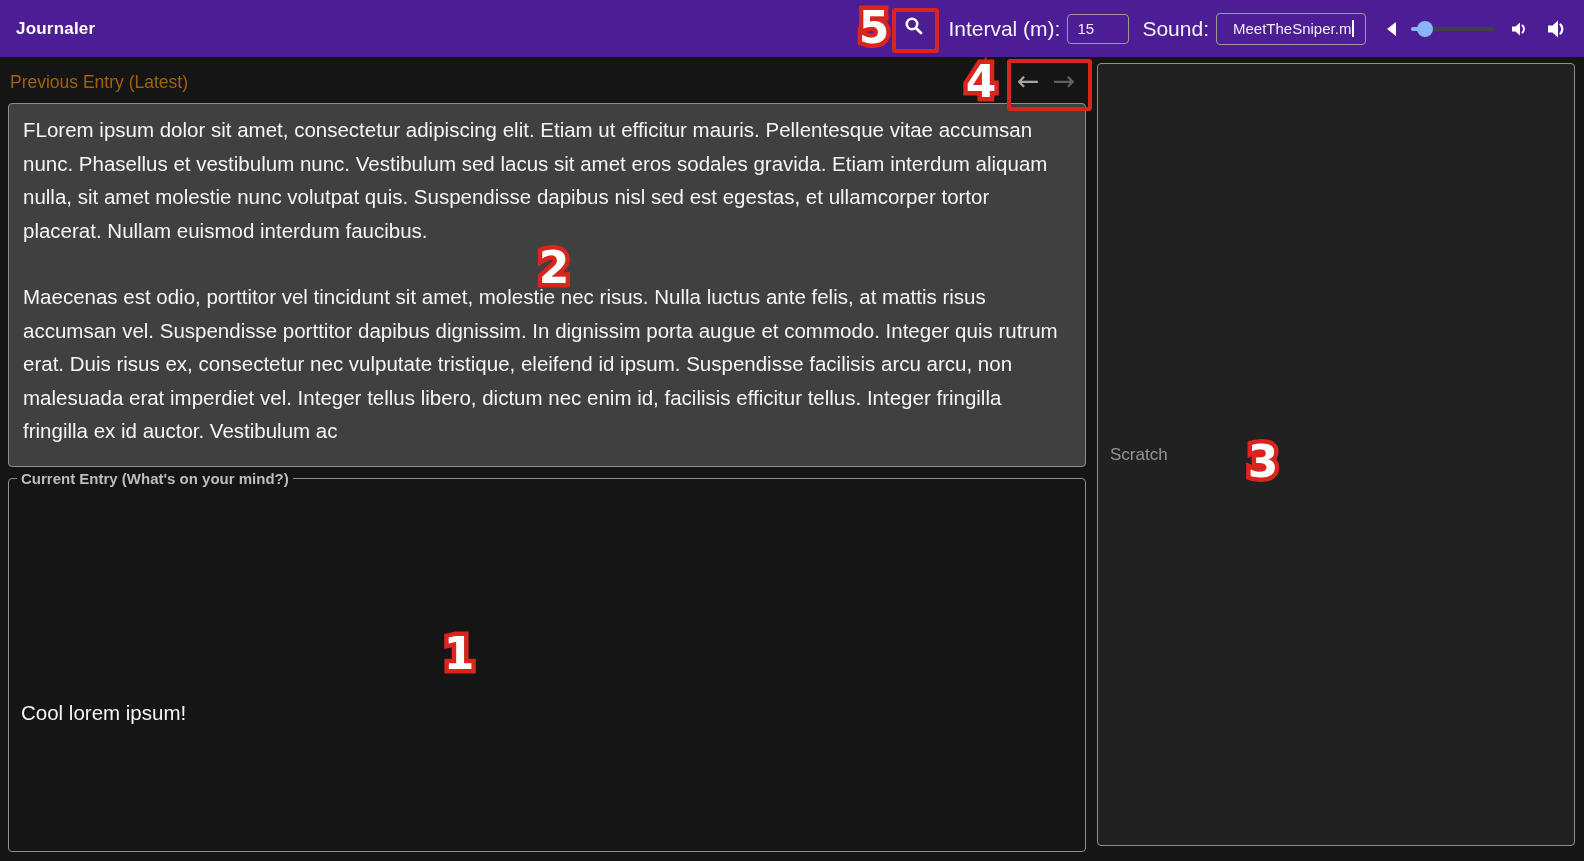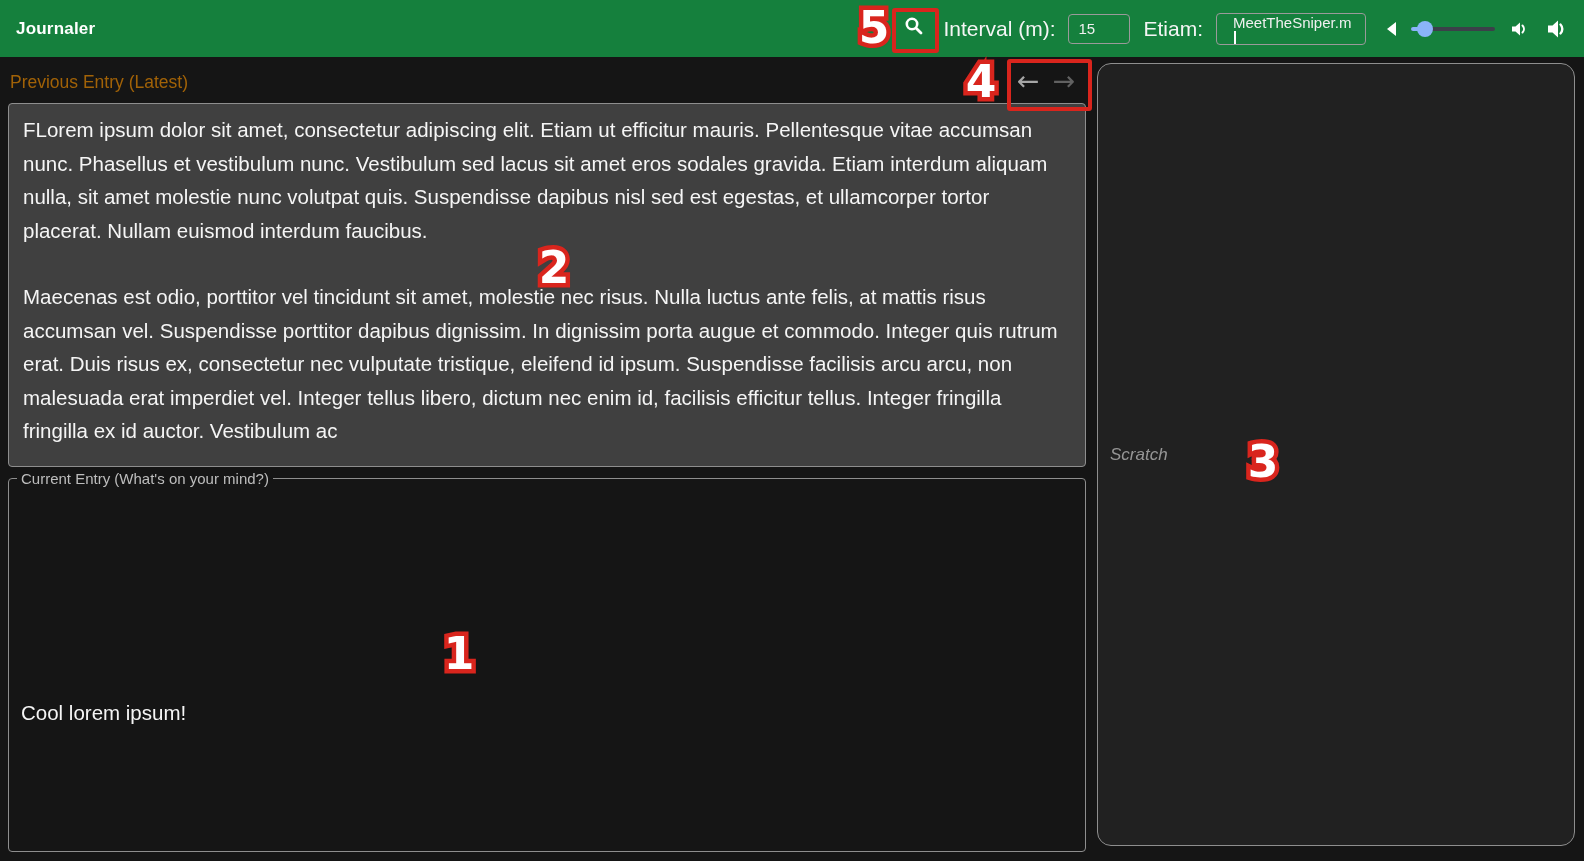--- a/index.html
+++ b/index.html
@@ -5,37 +5,37 @@
   html,body { margin:0; padding:0; }
   body {
     width:1584px; height:861px; position:relative; overflow:hidden;
     background:#151515;
     font-family:"Liberation Sans", sans-serif;
   }
 
   
   .topbar {
     position:absolute; left:0; top:0; width:1584px; height:57px;
-    background:#15803d; display:flex; align-items:center;gap:40px;
+    background:#4c1d95; display:flex; align-items:center;gap:40px;
   }
   .app-title { color:#ffffff; font-weight:700; font-size:17px; margin-left:16px; letter-spacing:.2px; }
   .search-btn {
     position:absolute; left:897px; top:11px; width:34px; height:32px;
     background:transparent; border:none; display:flex; align-items:center; justify-content:center; cursor:pointer;
   }
   .topbar-right { margin-left:auto; display:flex; align-items:center; margin-right:14px; }
   .ctl-label { color:#f5f5f5; font-size:21px; font-weight:400; margin-right:7px; white-space:nowrap; }
   .tb {
     box-sizing:border-box; background:transparent; border:1px solid #9a9a9a; border-radius:4px;
-    color:#f0f0f0; font-family:"Liberation Sans", sans-serif; font-size:15px;margin-left:6px;
+    color:#f0f0f0; font-family:"Liberation Sans", sans-serif; font-size:15px;
   }
   .tb.interval { width:62px; height:30px; padding:0 9px; margin-right:13px; }
   .tb.sound {
     width:150px; height:32px; padding:0 16px; margin-right:18px;
-    display:flex; overflow:hidden; white-space:nowrap;flex-direction:column;
+    display:flex; align-items:center; overflow:hidden; white-space:nowrap;
   }
   .caret { display:inline-block; width:1.5px; height:17px; background:#ffffff; margin-left:1px; flex:0 0 auto; }
   .vol { display:flex; align-items:center; }
   .vol svg { display:block; }
   .mute-icon { margin-right:13px; }
   .slider { position:relative; width:84px; height:18px; margin-right:14px; }
   .slider .track { position:absolute; left:0; right:0; top:7px; height:4px; background:#3b4049; border-radius:2px; }
   .slider .fill  { position:absolute; left:0; top:7px; height:4px; width:17%; background:#8ab4f8; border-radius:2px; }
   .slider .thumb { position:absolute; top:1px; left:calc(17% - 8px); width:16px; height:16px; border-radius:50%; background:#8ab4f8; }
   .vol-low-icon { margin-right:15px; }
@@ -52,27 +52,27 @@
     background:#404040; border:1px solid #8e8e8e; border-radius:4px;
     padding:9px 14px; color:#f5f5f5; font-size:20.5px; line-height:33.5px; overflow:hidden;
   }
   .prev-box p { margin:0 0 33px 0; }
 
   
   .cur-fieldset {
     position:absolute; left:8px; top:470px; width:1078px; height:382px; box-sizing:border-box;
     border:1px solid #8e8e8e; border-radius:4px; margin:0; padding:0; background:transparent;
   }
-  .cur-fieldset legend { color:#bdbdbd; font-size:15px; margin-left:8px; padding:0 4px; }
+  .cur-fieldset legend { color:#bdbdbd; font-size:15px; margin-left:8px; padding:0 4px;font-weight:bold; }
   .cur-text { position:absolute; left:12px; top:50%; transform:translateY(-50%); color:#f5f5f5; font-size:20.5px;margin-top:44px; }
 
   
   .scratch-panel {
     position:absolute; left:1097px; top:63px; width:478px; height:783px; box-sizing:border-box;
-    background:#212121; border:1px solid #8e8e8e; border-radius:14px;font-style:italic;
+    background:#212121; border:1px solid #8e8e8e; border-radius:4px;
   }
   .scratch-ph { position:absolute; left:12px; top:50%; transform:translateY(-50%); color:#969696; font-size:17px; }
 
   
   .ann-box { position:absolute; border:4px solid #d9251d; border-radius:3px; pointer-events:none; }
   .ann-box.b5 { left:892px; top:8px;  width:39px; height:37px; }
   .ann-box.b4 { left:1007px; top:59px; width:77px; height:44px; }
   .ann { position:absolute; transform:translate(-50%,-50%); pointer-events:none;
          font-family:"DejaVu Sans", sans-serif; font-weight:800; font-size:44px; line-height:1; }
   .ann .stroke { position:absolute; left:0; top:0; color:#d9251d;
@@ -95,21 +95,21 @@
       <svg width="24" height="24" viewBox="0 0 24 24" fill="none">
         <circle cx="10" cy="10" r="5.2" stroke="#ffffff" stroke-width="2.6"></circle>
         <line x1="14.2" y1="14.2" x2="19" y2="19" stroke="#ffffff" stroke-width="2.8" stroke-linecap="round"></line>
       </svg>
     </span>
   </button>
 
   <div class="topbar-right">
     <span class="ctl-label">Interval (m):</span>
     <input class="tb interval" value="15" style="">
-    <span class="ctl-label">Etiam:</span>
+    <span class="ctl-label">Sound:</span>
     <div class="tb sound">
       <span>MeetTheSniper.m</span>
       <span class="caret"></span>
     </div>
 
     <div class="vol">
       <span class="mute-icon">
         <svg width="14" height="20" viewBox="0 0 14 20">
           <polygon points="12,3 12,17 3,10" fill="#ffffff"></polygon>
         </svg>

